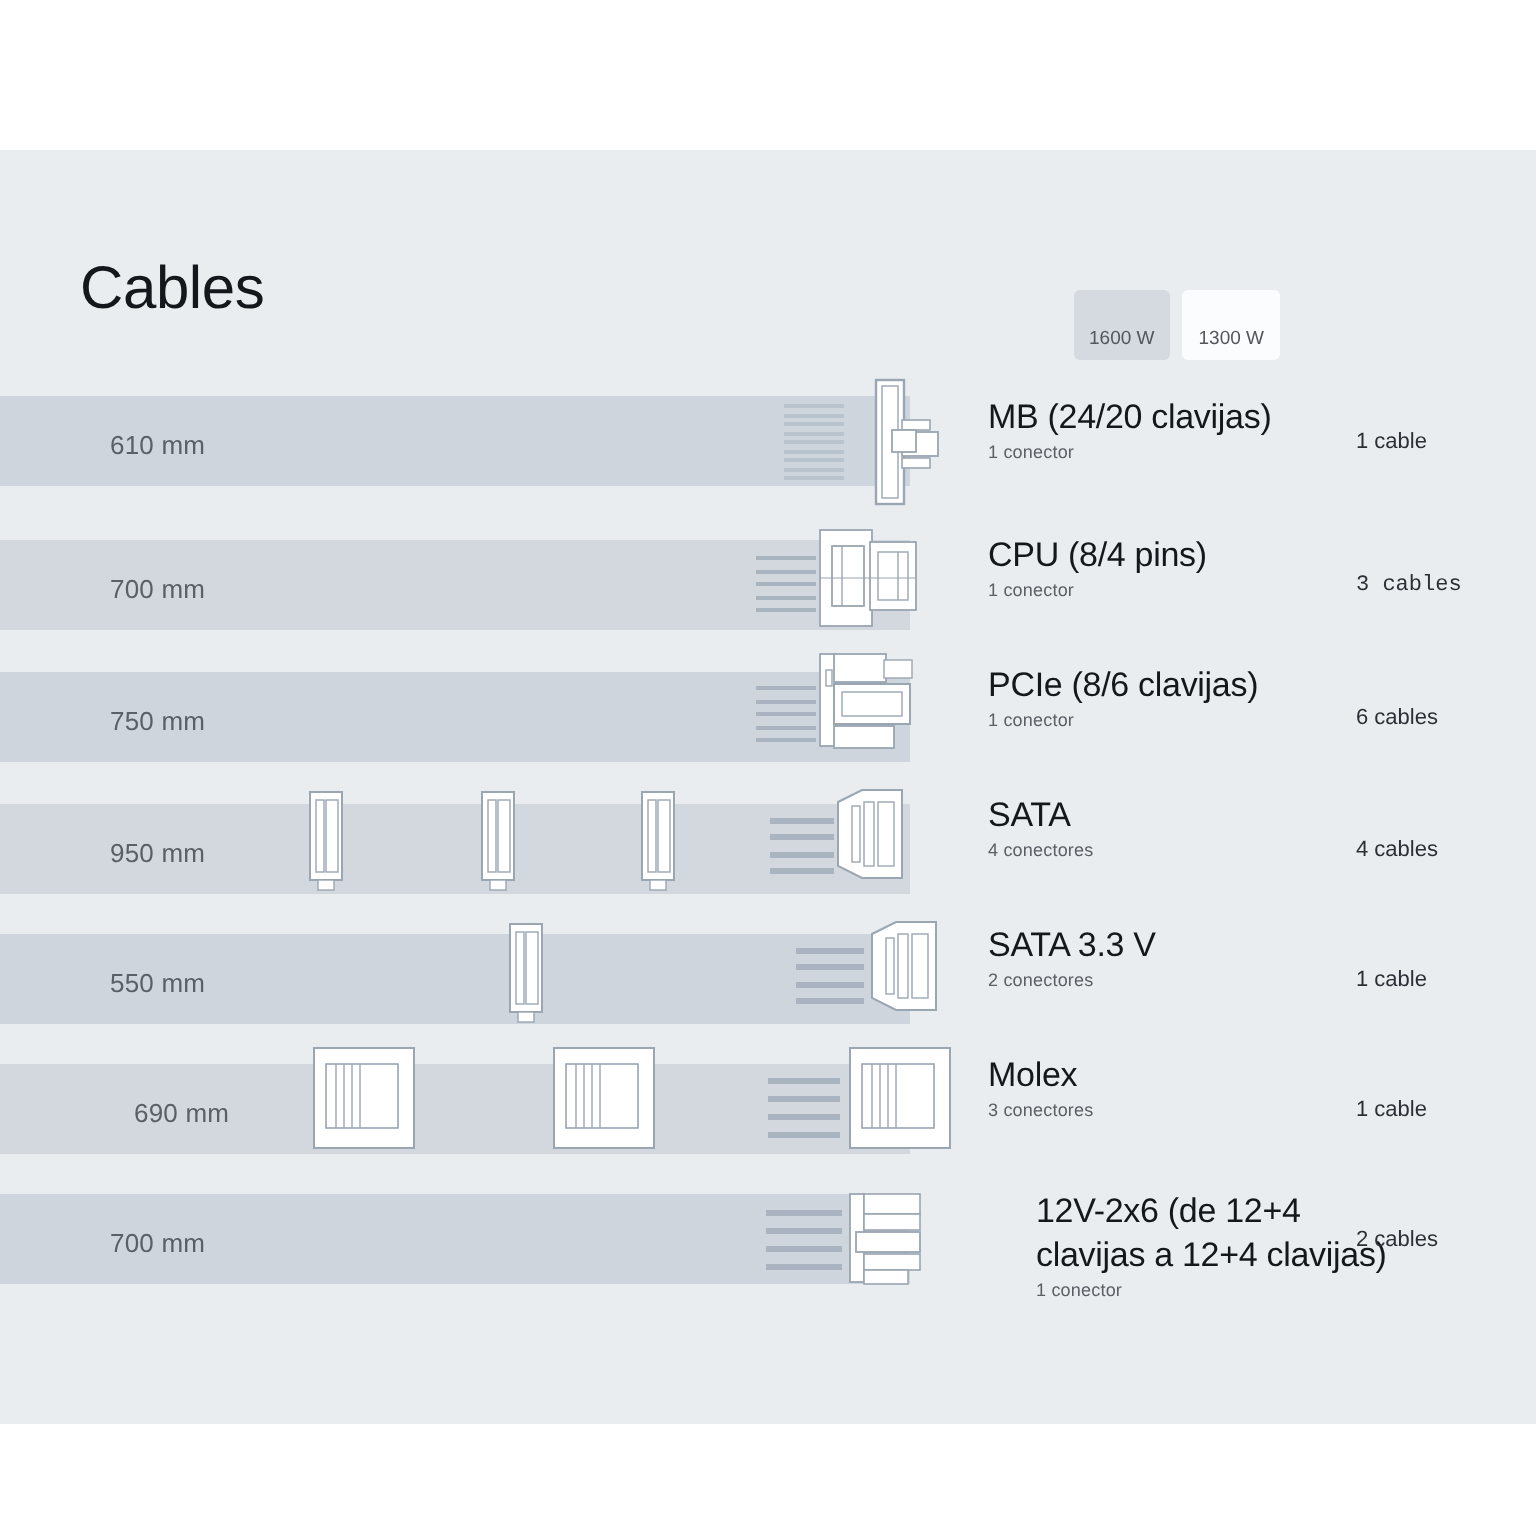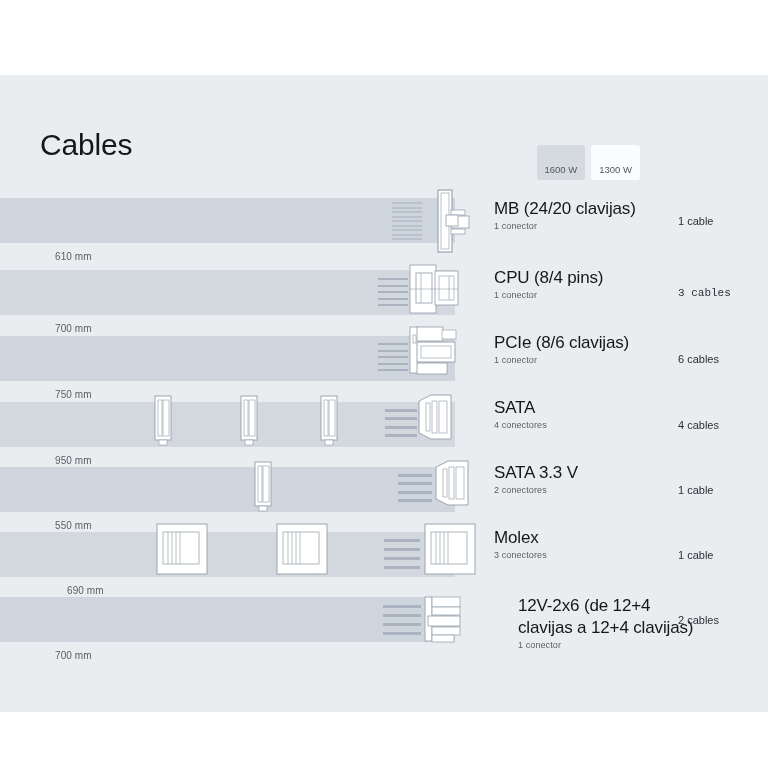--- a/index.html
+++ b/index.html
@@ -80,26 +80,25 @@
     position: absolute;
     left: 0;
     width: 455px;
     background: #ced5dd;
   }
   .cable-band.band-light { background: #d2d8de; }
 
   .length-label {
     position: absolute;
     left: 55px;
-    font-size: 10px;
+    font-size: 13px;
     color: #5b6066;
     letter-spacing: 0.1px;
     line-height: 1;
     white-space: nowrap;
-    margin-top: 36px;
   }
 
   
   .ribbon {
     position: absolute;
     display: flex;
     flex-direction: column;
     justify-content: space-between;
   }
   .ribbon i {

